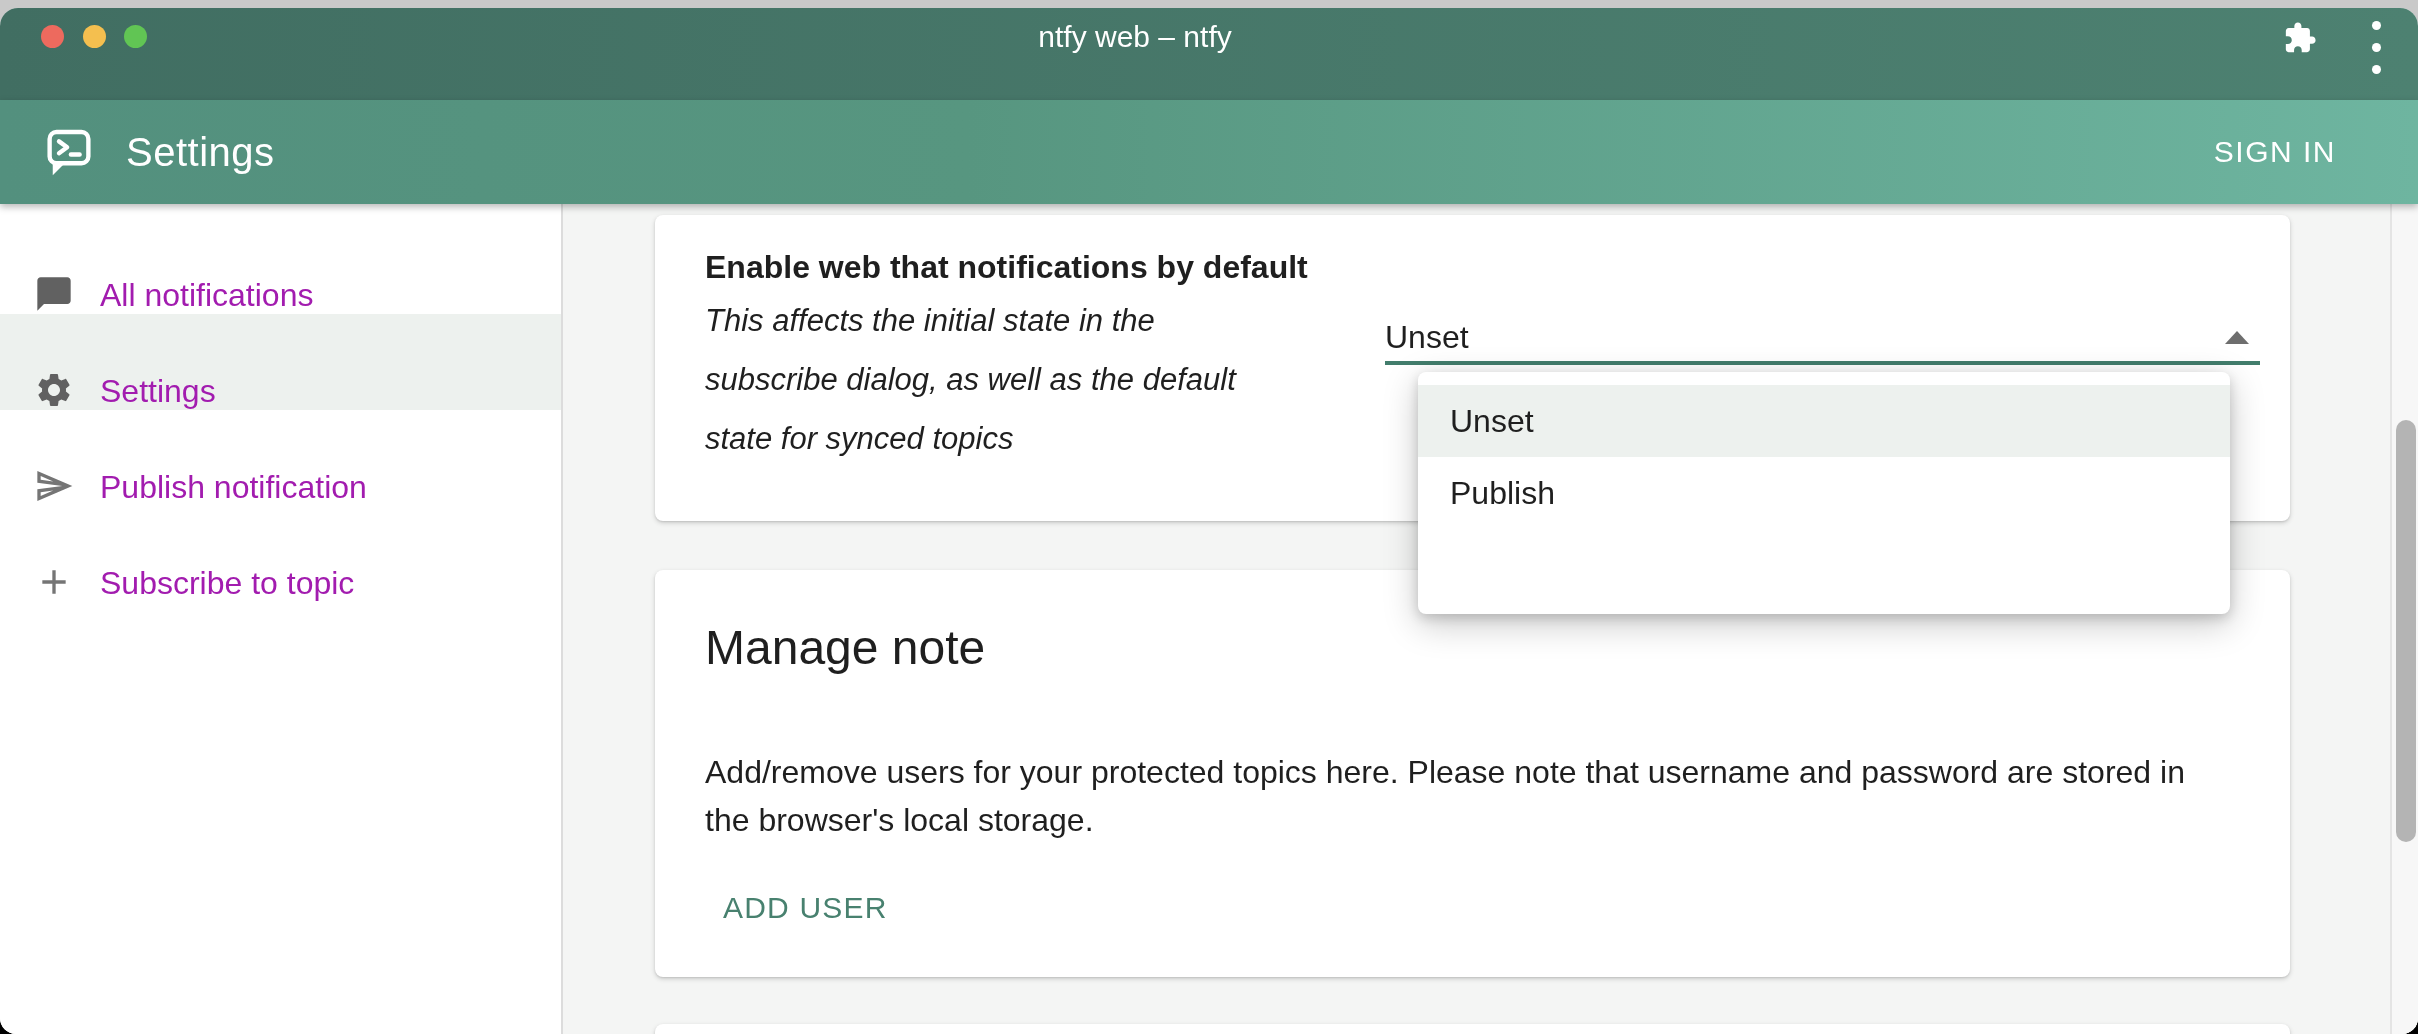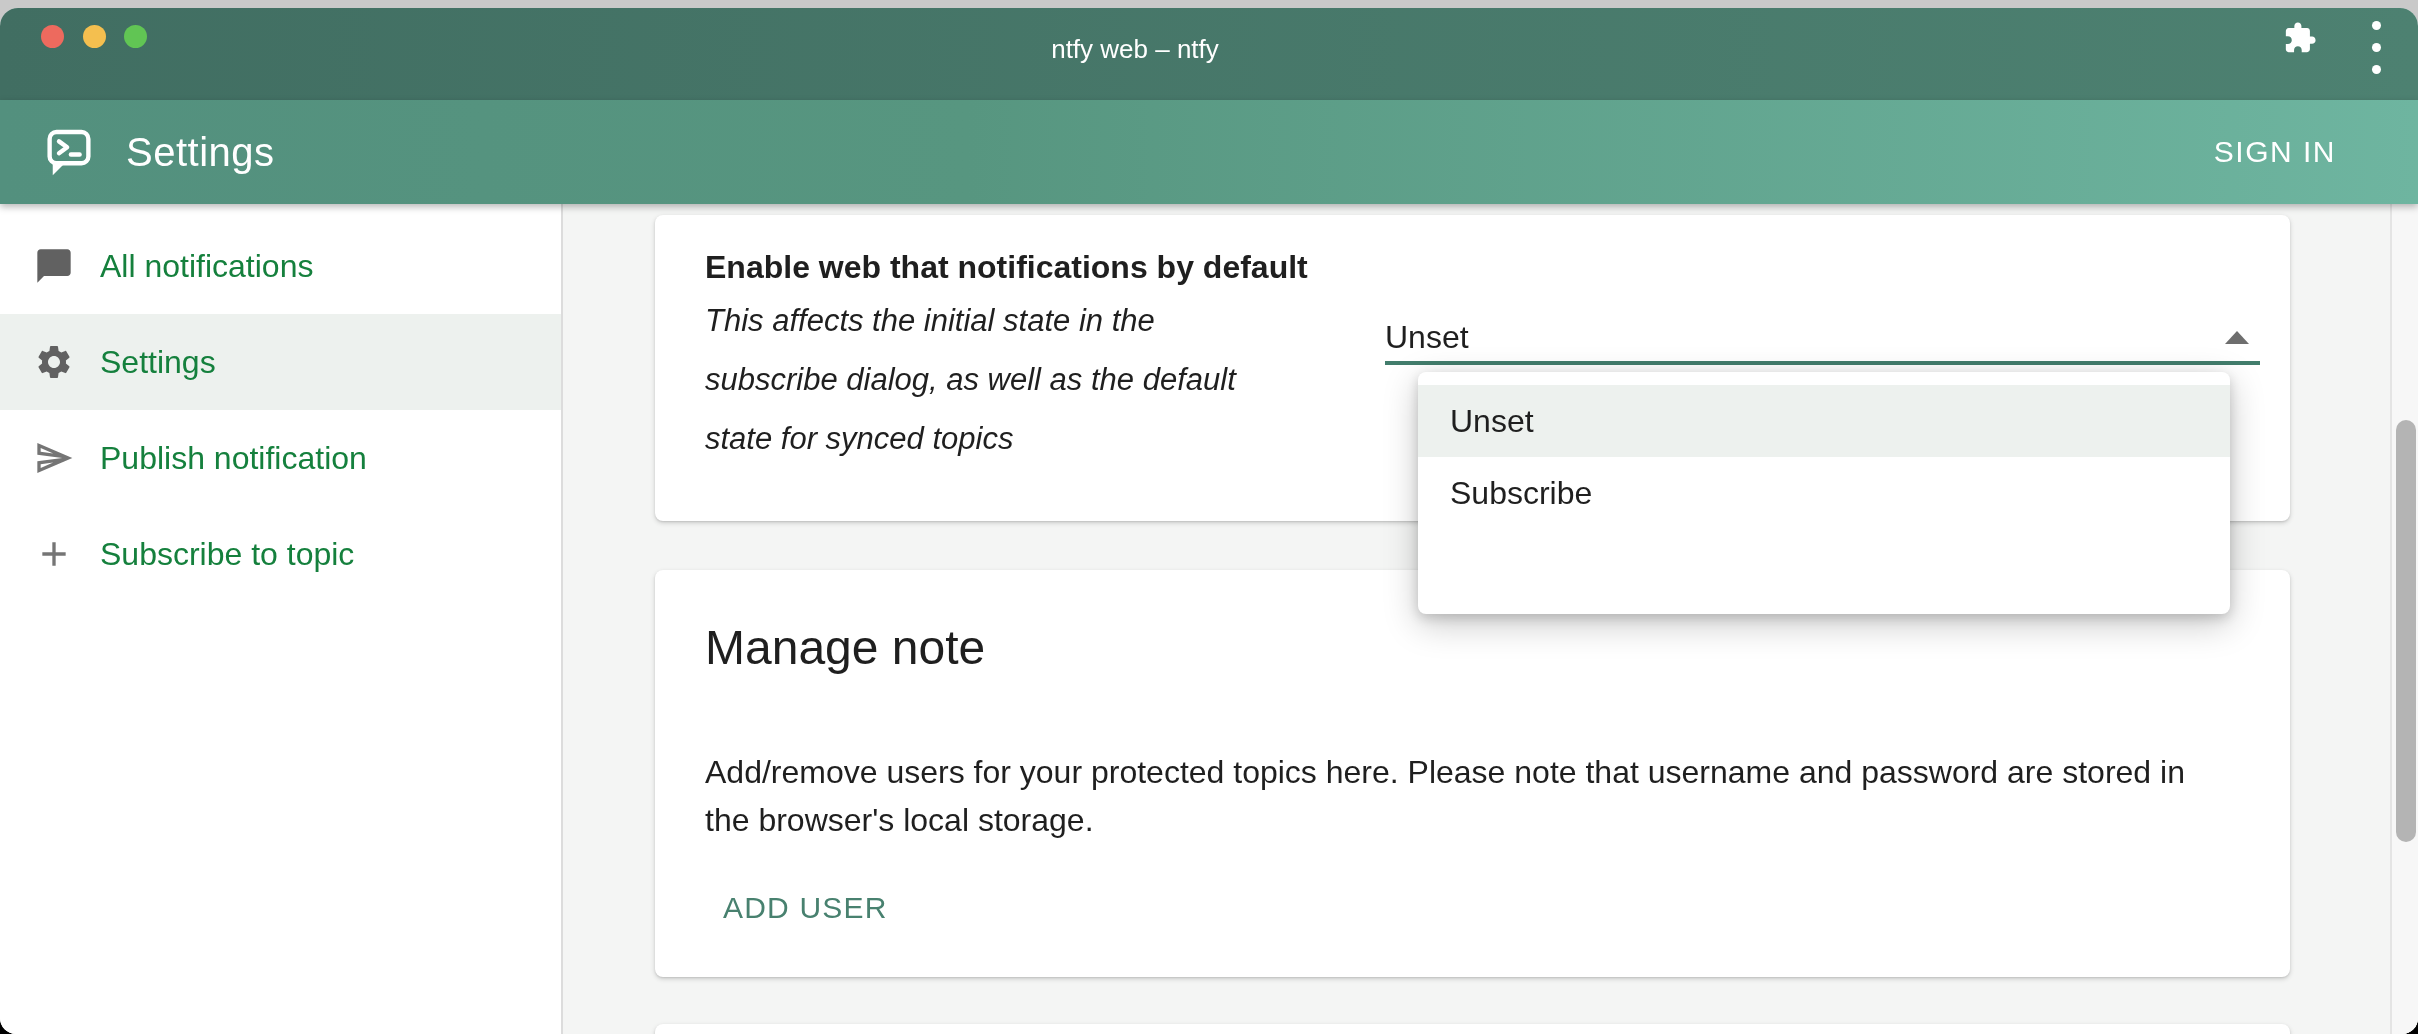--- a/index.html
+++ b/index.html
@@ -23,21 +23,21 @@
   .titlebar{
     position:relative;height:92px;
     background:linear-gradient(90deg,var(--titlebar-l),var(--titlebar-r));
   }
   .light{position:absolute;top:17px;width:23px;height:23px;border-radius:50%;}
   .light.red{left:41px;background:#ed6a5e;}
   .light.yellow{left:83px;background:#f4bf4f;}
   .light.green{left:124px;background:#61c554;}
   .tb-title{
     position:absolute;left:0;top:11px;width:2270px;text-align:center;
-    color:#fff;font-size:26px;line-height:36px;margin-top:12px;
+    color:#fff;font-size:30px;line-height:36px;
   }
   .ext-icon{position:absolute;left:2283px;top:13px;width:34px;height:34px;fill:#fff;}
   .dots{position:absolute;left:2372px;top:13px;display:flex;flex-direction:column;gap:13px;}
   .dots span{width:9px;height:9px;border-radius:50%;background:#fff;}
   
   .appbar{
     position:relative;height:104px;display:flex;align-items:center;
     background:linear-gradient(90deg,var(--appbar-l) 0%,#579680 40%,var(--appbar-r) 100%);
     box-shadow:0 3px 7px rgba(0,0,0,.28);z-index:30;
   }
@@ -48,22 +48,22 @@
     color:#fff;font-family:inherit;font-size:30px;font-weight:500;letter-spacing:1.5px;
     padding:10px 16px;border-radius:6px;
   }
   
   .main{position:relative;height:830px;display:flex;}
   .sidebar{
     width:563px;background:#fff;border-right:2px solid #dcdcdc;
     padding-top:14px;flex:0 0 auto;
   }
   .nav-item{
-    height:96px;display:flex;align-items:center;padding-left:34px;cursor:pointer;
-    font-size:32px;color:#15803d;
+    height:96px;display:flex;align-items:flex-end;padding-left:34px;cursor:pointer;
+    font-size:32px;color:#a21caf;
   }
   .nav-item.selected{background:var(--selected-bg);}
   .nav-item svg{width:40px;height:40px;margin-right:26px;fill:var(--icon-gray);flex:0 0 auto;}
   .nav-item svg.lite{fill:#757575;}
   
   .content{position:relative;flex:1;background:var(--content-bg);overflow:hidden;}
   .card{position:absolute;left:92px;width:1635px;background:#fff;border-radius:8px;
         box-shadow:0 2px 5px rgba(0,0,0,.16),0 1px 2px rgba(0,0,0,.1);}
   .card1{top:11px;height:306px;}
   .card2{top:366px;height:407px;}
@@ -165,21 +165,21 @@
 subscribe dialog, as well as the default
 state for synced topics</div>
         <div class="select-hit"></div>
         <span class="select-value">Unset</span>
         <div class="select-arrow"></div>
         <div class="select-underline"></div>
       </div>
 
       <div class="menu">
         <div class="menu-item selected">Unset</div>
-        <div class="menu-item">Subscribe</div>
+        <div class="menu-item">Publish</div>
       </div>
 
       <div class="card card2">
         <div class="mu-title">Manage note</div>
         <div class="mu-desc">Add/remove users for your protected topics here. Please note that username and password are stored in
 the browser's local storage.</div>
         <button class="add-user">ADD USER</button>
       </div>
 
       <div class="card card3"></div>

